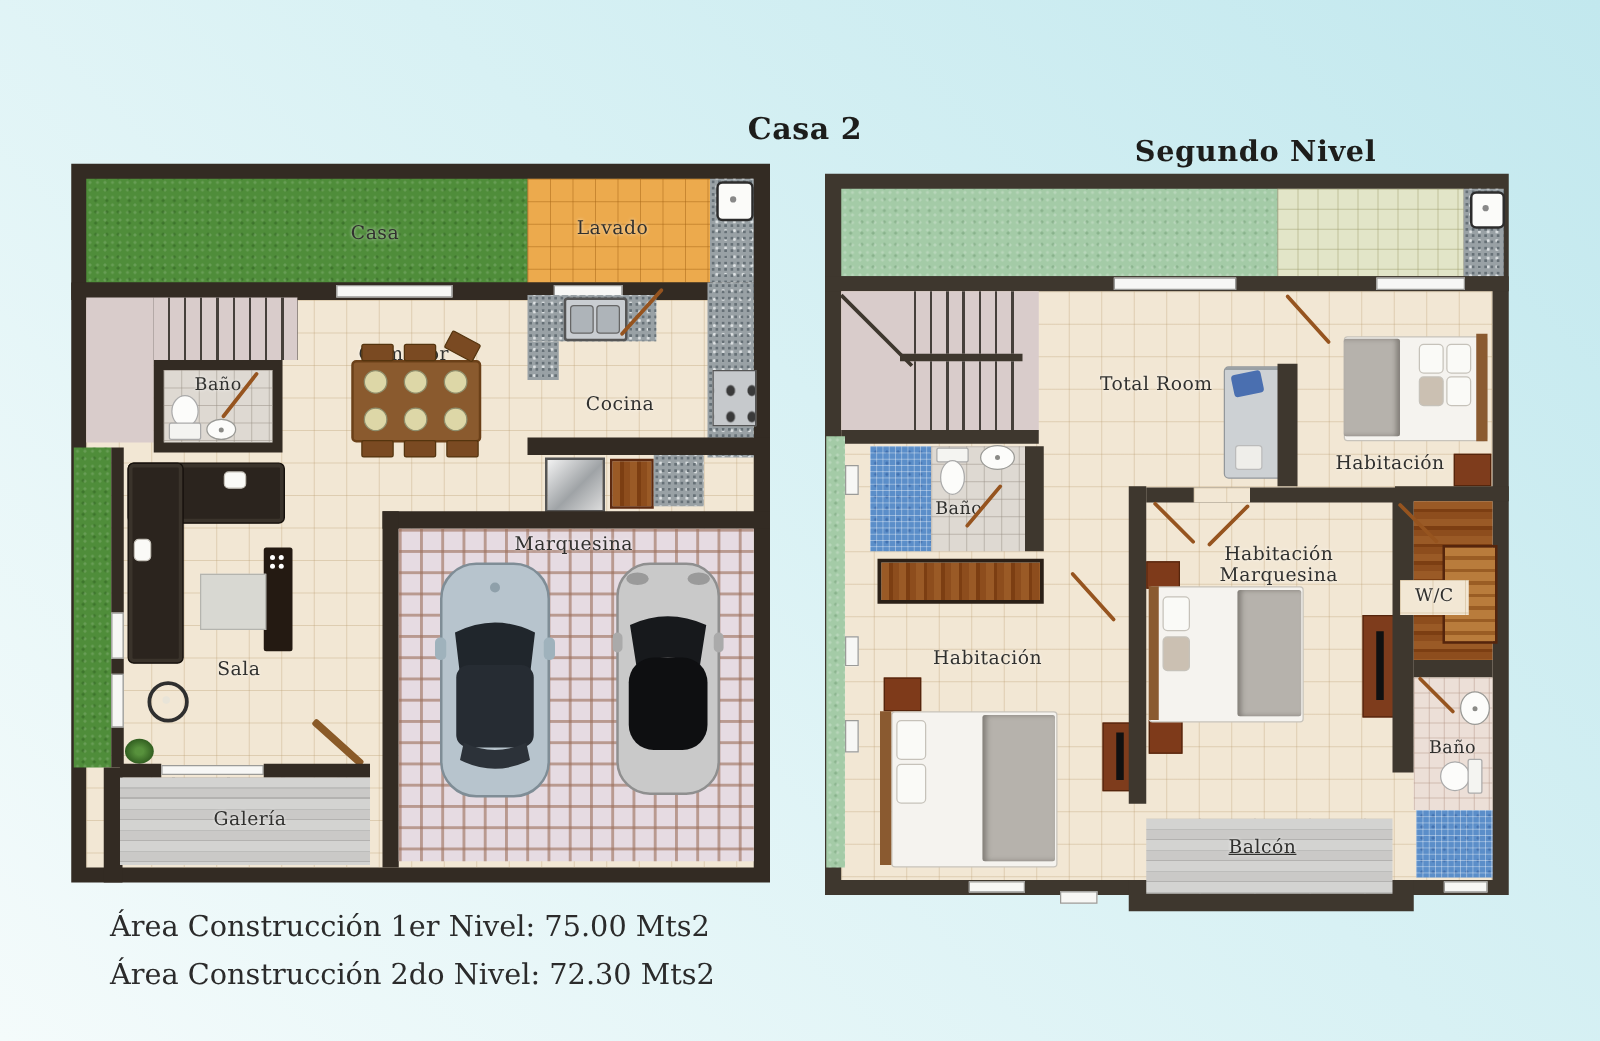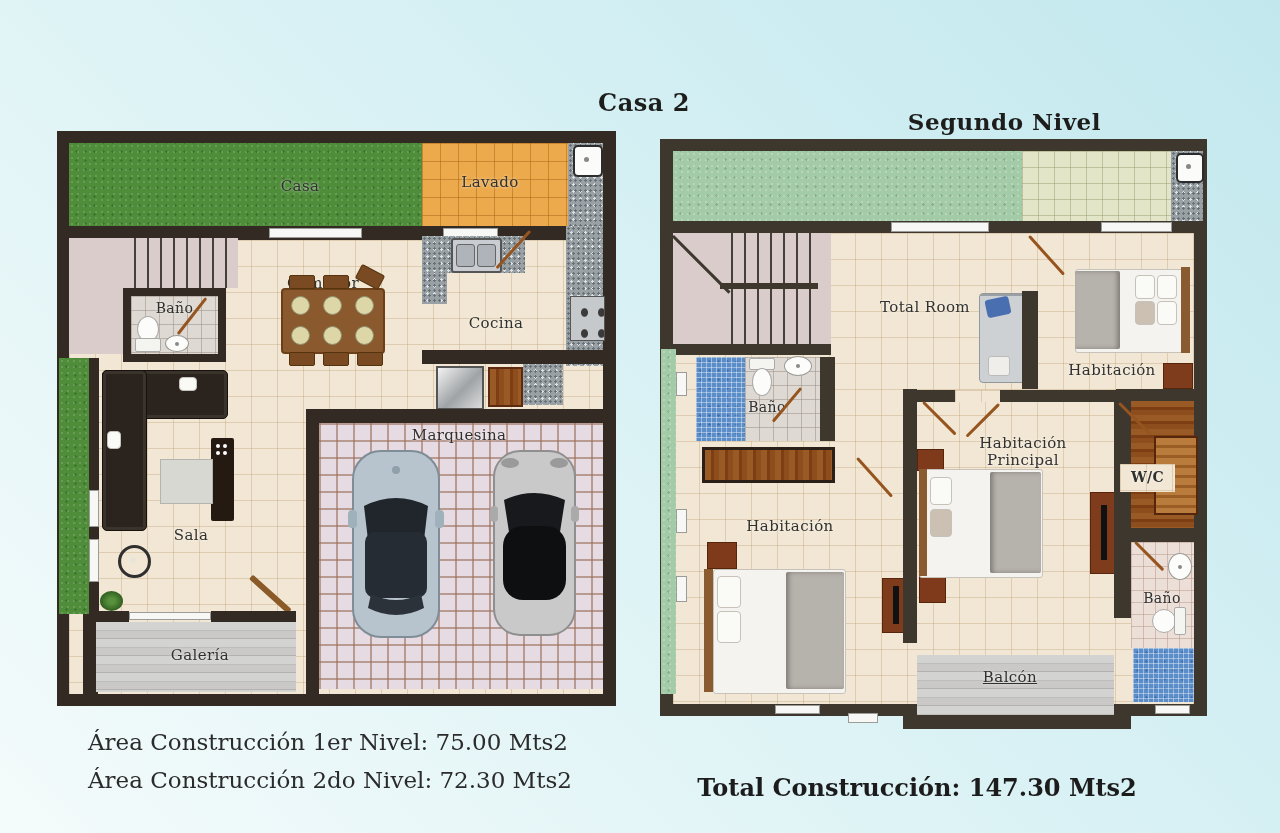--- a/index.html
+++ b/index.html
@@ -264,39 +264,39 @@
     <div class="pillow" style="left:497px;top:136px;width:18px;height:22px;"></div>
     <div class="pillow" style="left:497px;top:162px;width:18px;height:22px;"></div>
     <div class="furn" style="left:521px;top:128px;width:9px;height:86px;background:#8a5a30;"></div>
     <div class="furn" style="left:503px;top:224px;width:28px;height:24px;background:#7e3c1c;border:1px solid #55250c;"></div>
 
     <div class="wall2" style="left:243px;top:250px;width:14px;height:254px;"></div>
     <div class="wall2" style="left:257px;top:251px;width:213px;height:12px;"></div>
     <div class="abs tilebeige" style="left:295px;top:251px;width:45px;height:12px;"></div>
     <div class="door" style="left:262px;top:264px;height:46px;transform:rotate(-45deg);"></div>
     <div class="door" style="left:338px;top:264px;height:46px;transform:rotate(45deg);"></div>
-    <div class="rlabel" style="left:298px;top:296px;width:130px;">Habitación Principal</div>
+    <div class="rlabel" style="left:298px;top:296px;width:130px;">Habitación Marquesina</div>
     <div class="furn" style="left:257px;top:310px;width:25px;height:20px;background:#7e3a1a;border:1px solid #55250c;"></div>
     <div class="furn" style="left:259px;top:437px;width:25px;height:25px;background:#7e3a1a;border:1px solid #55250c;"></div>
     <div class="furn" style="left:259px;top:330px;width:122px;height:107px;background:#f5f3ef;border:1px solid #c7c3bb;border-radius:3px;"></div>
     <div class="furn" style="left:330px;top:333px;width:51px;height:101px;background:#b6b2ac;border-radius:2px;box-shadow:inset 3px 0 4px rgba(80,75,70,.5);"></div>
     <div class="pillow" style="left:270px;top:338px;width:20px;height:26px;"></div>
     <div class="pillow" style="left:270px;top:370px;width:20px;height:26px;background:#cbc0b2;"></div>
     <div class="furn" style="left:259px;top:330px;width:8px;height:107px;background:#8a5a30;"></div>
     <div class="furn" style="left:430px;top:353px;width:26px;height:80px;background:#7e3c1c;border:1px solid #55250c;">
         <div style="position:absolute;left:10px;top:12px;width:6px;height:55px;background:#111;"></div>
       </div>
 
     <div class="wall2" style="left:454px;top:261px;width:17px;height:218px;"></div>
     <div class="wall2" style="left:456px;top:250px;width:91px;height:12px;"></div>
 
     <div class="abs woodbrownv" style="left:471px;top:262px;width:63px;height:127px;"></div>
     <div class="furn" style="left:494px;top:297px;width:40px;height:75px;background:repeating-linear-gradient(180deg,#b97c3c 0 7px,#9a5d24 7px 10px);border:2px solid #55250c;"></div>
     <div class="abs tilebeige" style="left:460px;top:325px;width:55px;height:28px;"></div>
-    <div class="rlabel" style="left:460px;top:330px;width:55px;font-size:14px;font-weight:bold;">W/C</div>
+    <div class="rlabel" style="left:460px;top:330px;width:55px;font-size:14px;">W/C</div>
     <div class="door" style="left:458px;top:265px;height:44px;transform:rotate(-45deg);"></div>
 
     <div class="wall2" style="left:471px;top:389px;width:63px;height:14px;"></div>
     <div class="abs tilepink" style="left:471px;top:403px;width:63px;height:106px;"></div>
     <div class="rlabel" style="left:472px;top:451px;width:60px;font-size:14px;">Baño</div>
     <div class="sinkoval" style="left:508px;top:414px;width:22px;height:25px;"></div>
     <div class="toilet-bowl" style="left:492px;top:470px;width:22px;height:22px;"></div>
     <div class="toilet-tank" style="left:514px;top:468px;width:10px;height:26px;"></div>
     <div class="door" style="left:474px;top:404px;height:40px;transform:rotate(-45deg);"></div>
     <div class="abs mosaicblue" style="left:473px;top:509px;width:61px;height:54px;"></div>
@@ -304,15 +304,14 @@
     <div class="abs woodgrey" style="left:257px;top:516px;width:197px;height:60px;"></div>
     <div class="rlabel" style="left:290px;top:530px;width:120px;text-decoration:underline;">Balcón</div>
     <div class="win" style="left:188px;top:574px;width:30px;height:10px;"></div>
 
     <div class="win" style="left:115px;top:566px;width:45px;height:9px;"></div>
     <div class="win" style="left:495px;top:566px;width:35px;height:9px;"></div>
   </div>
 
   <div class="footer-line" style="left:88px;top:729px;font-size:23px;">Área Construcción 1er Nivel: 75.00 Mts2</div>
   <div class="footer-line" style="left:88px;top:767px;font-size:23px;">Área Construcción 2do Nivel: 72.30 Mts2</div>
-  <div class="footer-line" style="left:692px;top:773px;width:450px;text-align:center;font-size:24px;font-weight:bold;color:#1c1c1c;">Total Construcción: 147.30 Mts2</div>
 
 </div>
 
 </body></html>

